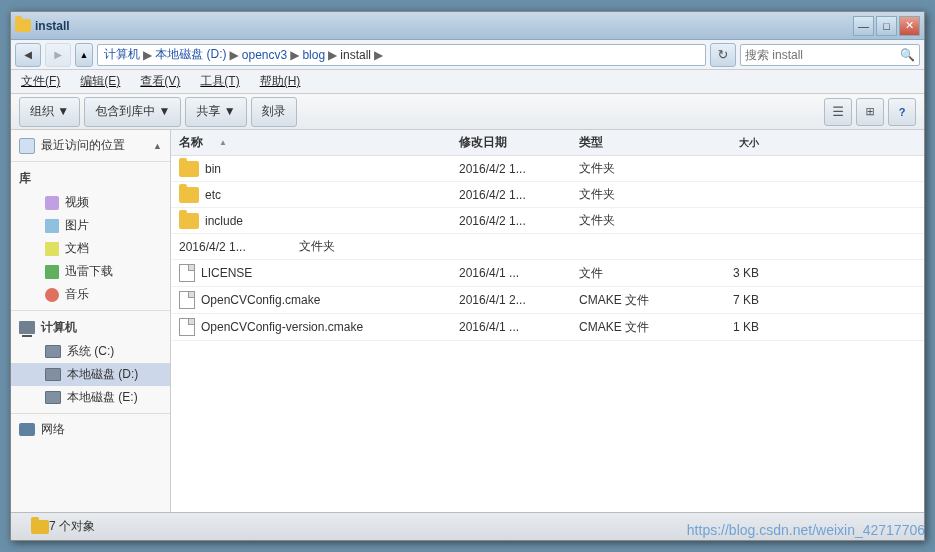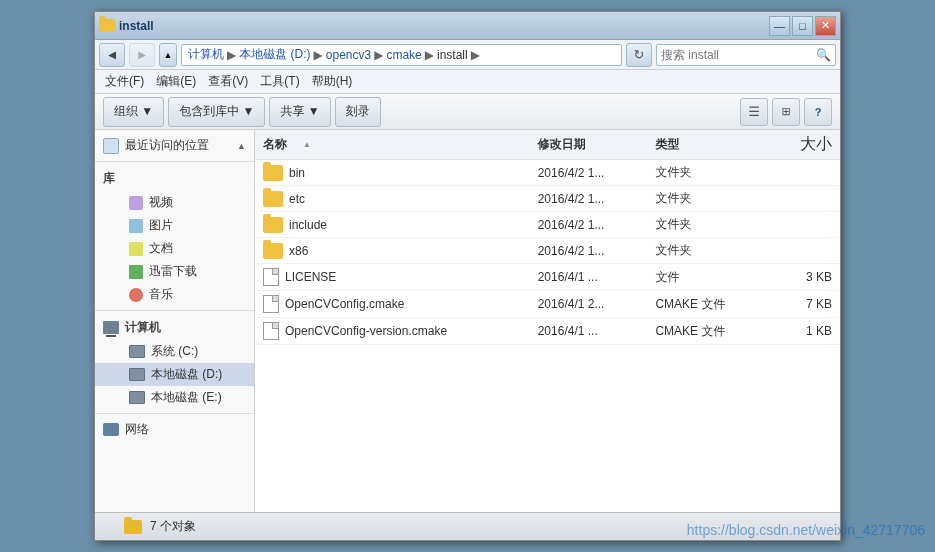--- a/index.html
+++ b/index.html
@@ -7,21 +7,21 @@
       width: 935px;
       height: 552px;
       background: #6a8fa8;
       font-family: "Microsoft YaHei", SimSun, Arial, sans-serif;
       font-size: 12px;
       color: #000;
       overflow: hidden;
     }
 
     .window {
-      width: 747px;
+      width: 915px;
       height: 530px;
       margin: 11px auto;
       background: #fdba74;
       border: 1px solid #888;
       box-shadow: 2px 2px 8px rgba(0,0,0,0.5);
       display: flex;
       flex-direction: column;
       justify-content: flex-end;
     }
 
@@ -165,22 +165,23 @@
     }
 
     
     .menu-bar {
       background: #f0f4f8;
       height: 24px;
       display: flex;
       align-items: center;
       padding: 0 4px;
       border-bottom: 1px solid #ccc;
-      gap: 0;
-      flex-shrink: 0;
+      gap: 8px;
+      flex-shrink: 0;
+      text-decoration: underline;
     }
     .menu-item {
       padding: 2px 6px;
       cursor: pointer;
       font-size: 12px;
       color: #333;
     }
 
     
     .toolbar {
@@ -423,23 +424,23 @@
     }
     .col-type {
       width: 100px;
       font-size: 12px;
       color: #333;
       font-weight: bold;
       cursor: pointer;
     }
     .col-size {
       width: 80px;
-      font-size: 16px;
-      color: #333;
-      font-weight: normal;
+      font-size: 10px;
+      color: #333;
+      font-weight: bold;
       cursor: pointer;
       text-align: right;
     }
 
     .file-item {
       display: flex;
       align-items: center;
       padding: 4px 8px;
       border-bottom: 1px solid #f0f0f0;
       cursor: pointer;
@@ -512,24 +513,24 @@
     .file-list-area::-webkit-scrollbar { width: 8px; }
     .file-list-area::-webkit-scrollbar-track { background: #f0f0f0; }
     .file-list-area::-webkit-scrollbar-thumb { background: #b8c8d8; border-radius: 4px; }
 
     
     .status-bar {
       background: linear-gradient(to bottom, #e8ecf0, #d8dce0);
       height: 28px;
       display: flex;
       align-items: center;
-      padding: 0 29px;
+      padding: 0 20px;
       border-top: 1px solid #bbb;
       flex-shrink: 0;
-      gap: 8px;
+      gap: 0;
     }
     .status-folder-icon {
       width: 18px;
       height: 14px;
       background: #e8b830;
       border-radius: 0 2px 2px 2px;
       position: relative;
       display: inline-block;
     }
     .status-folder-icon::before {
@@ -580,21 +581,21 @@
     <button class="nav-btn">◀</button>
     <button class="nav-btn" style="opacity:0.4;">▶</button>
     <button class="nav-btn-small">▲</button>
     <div class="breadcrumb-bar">
       <span class="breadcrumb-item">计算机</span>
       <span class="breadcrumb-sep">▶</span>
       <span class="breadcrumb-item">本地磁盘 (D:)</span>
       <span class="breadcrumb-sep">▶</span>
       <span class="breadcrumb-item">opencv3</span>
       <span class="breadcrumb-sep">▶</span>
-      <span class="breadcrumb-item">cmake</span>
+      <span class="breadcrumb-item">blog</span>
       <span class="breadcrumb-sep">▶</span>
       <span class="breadcrumb-current">install</span>
       <span class="breadcrumb-sep">▶</span>
     </div>
     <button class="refresh-btn">
       <span style="font-size:13px; color:#555;">↻</span>
     </button>
     <div class="search-bar">
       <input class="search-input" value="" placeholder="搜索 install" style="">
       <span class="search-btn">🔍</span>
@@ -726,24 +727,20 @@
           <div class="file-item">
     <div class="file-name-cell">
       <span class="file-icon"></span>
       <span>include</span>
     </div>
     <div class="file-date-cell">2016/4/2 1...</div>
     <div class="file-type-cell">文件夹</div>
     <div class="file-size-cell"></div>
   </div>
           <div class="file-item">
-    <div class="file-name-cell">
-      <span class="file-icon"></span>
-      <span>x86</span>
-    </div>
     <div class="file-date-cell">2016/4/2 1...</div>
     <div class="file-type-cell">文件夹</div>
     <div class="file-size-cell"></div>
   </div>
           <div class="file-item">
     <div class="file-name-cell">
       <span class="file-doc-icon"></span>
       <span>LICENSE</span>
     </div>
     <div class="file-date-cell">2016/4/1 ...</div>

